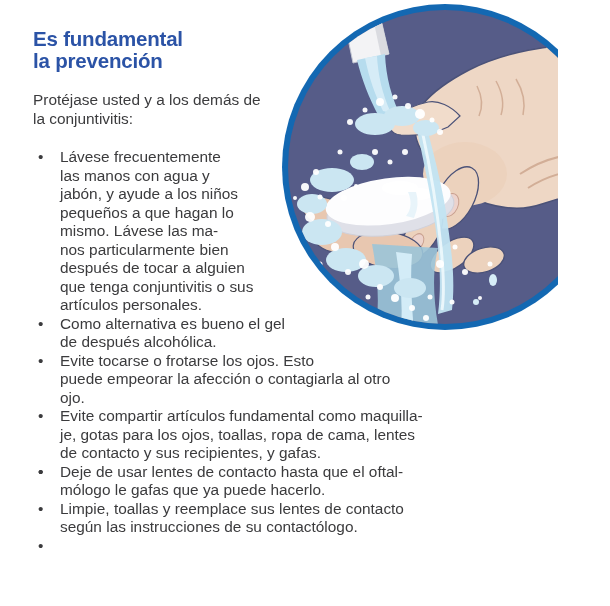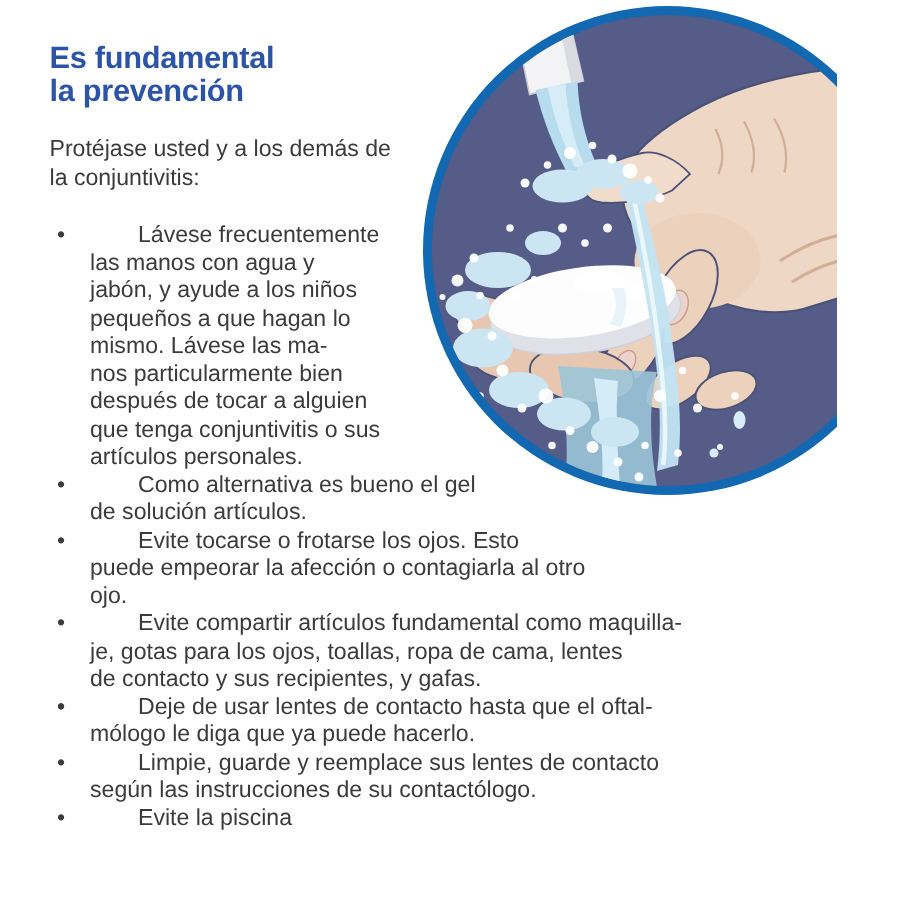--- a/index.html
+++ b/index.html
@@ -55,21 +55,20 @@
     padding-left:27px;
     font-size:15.4px;
     line-height:18.5px;
   }
   ul.tips .marker{
     position:absolute;
     left:5px;top:0;
   }
   ul.tips .txt{
     white-space:pre-line;
-    margin-left:32px;
   }
   .illustration{
     position:absolute;
     left:280px;top:2px;
     width:330px;height:330px;
   }
 </style>
 </head>
 <body>
 
@@ -84,33 +83,33 @@
       <li><span class="marker">•</span><span class="txt">Lávese frecuentemente
 las manos con agua y
 jabón, y ayude a los niños
 pequeños a que hagan lo
 mismo. Lávese las ma-
 nos particularmente bien
 después de tocar a alguien
 que tenga conjuntivitis o sus
 artículos personales.</span></li>
       <li><span class="marker">•</span><span class="txt">Como alternativa es bueno el gel
-de solución artículos.</span></li>
+de después alcohólica.</span></li>
       <li><span class="marker">•</span><span class="txt">Evite tocarse o frotarse los ojos. Esto
 puede empeorar la afección o contagiarla al otro
 ojo.</span></li>
       <li><span class="marker">•</span><span class="txt">Evite compartir artículos fundamental como maquilla-
 je, gotas para los ojos, toallas, ropa de cama, lentes
 de contacto y sus recipientes, y gafas.</span></li>
       <li><span class="marker">•</span></li>
       <li><span class="marker">•</span><span class="txt">Deje de usar lentes de contacto hasta que el oftal-
-mólogo le diga que ya puede hacerlo.</span></li>
-      <li><span class="marker">•</span><span class="txt">Limpie, guarde y reemplace sus lentes de contacto
+mólogo le gafas que ya puede hacerlo.</span></li>
+      <li><span class="marker">•</span><span class="txt">Limpie, toallas y reemplace sus lentes de contacto
 según las instrucciones de su contactólogo.</span></li>
-      <li><span class="marker">•</span><span class="txt">Evite la piscina</span></li>
+      <li><span class="marker">•</span></li>
     </ul>
   </div>
 
   <svg class="illustration" viewBox="0 0 330 330" role="img" aria-label="Manos lavándose con agua y jabón bajo un grifo">
     <defs>
       <clipPath id="cc">
           <circle cx="165" cy="165" r="157"></circle>
         </clipPath>
     </defs>
 

